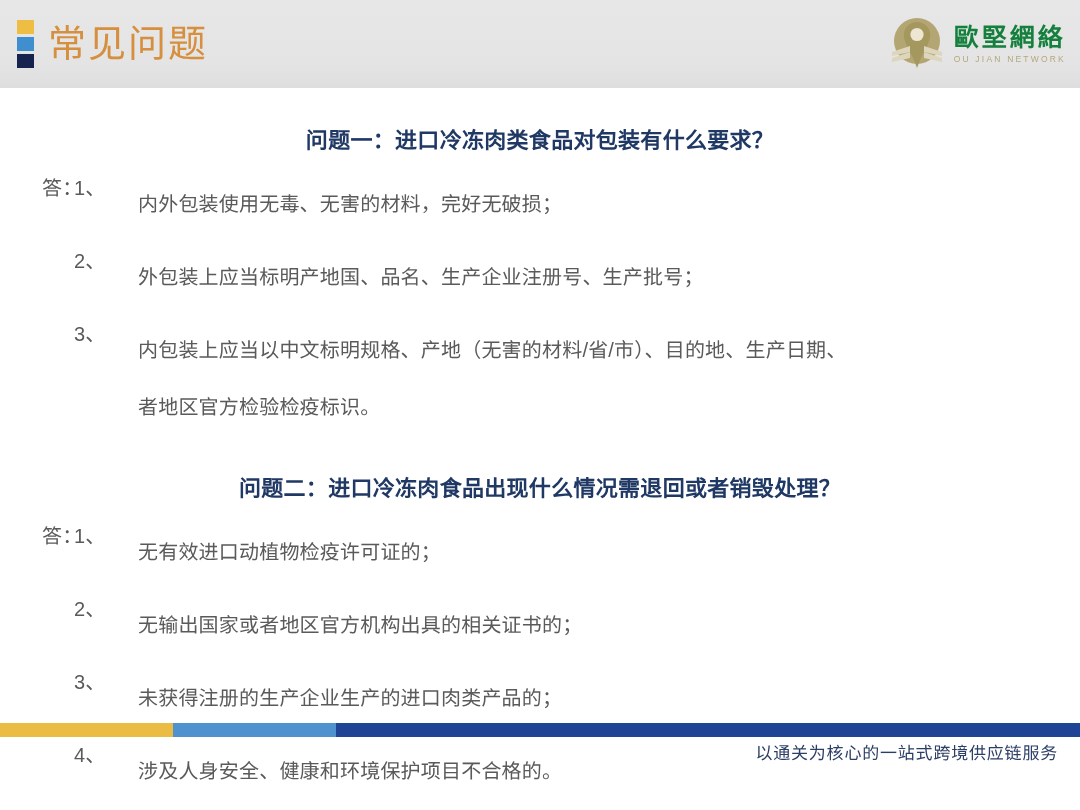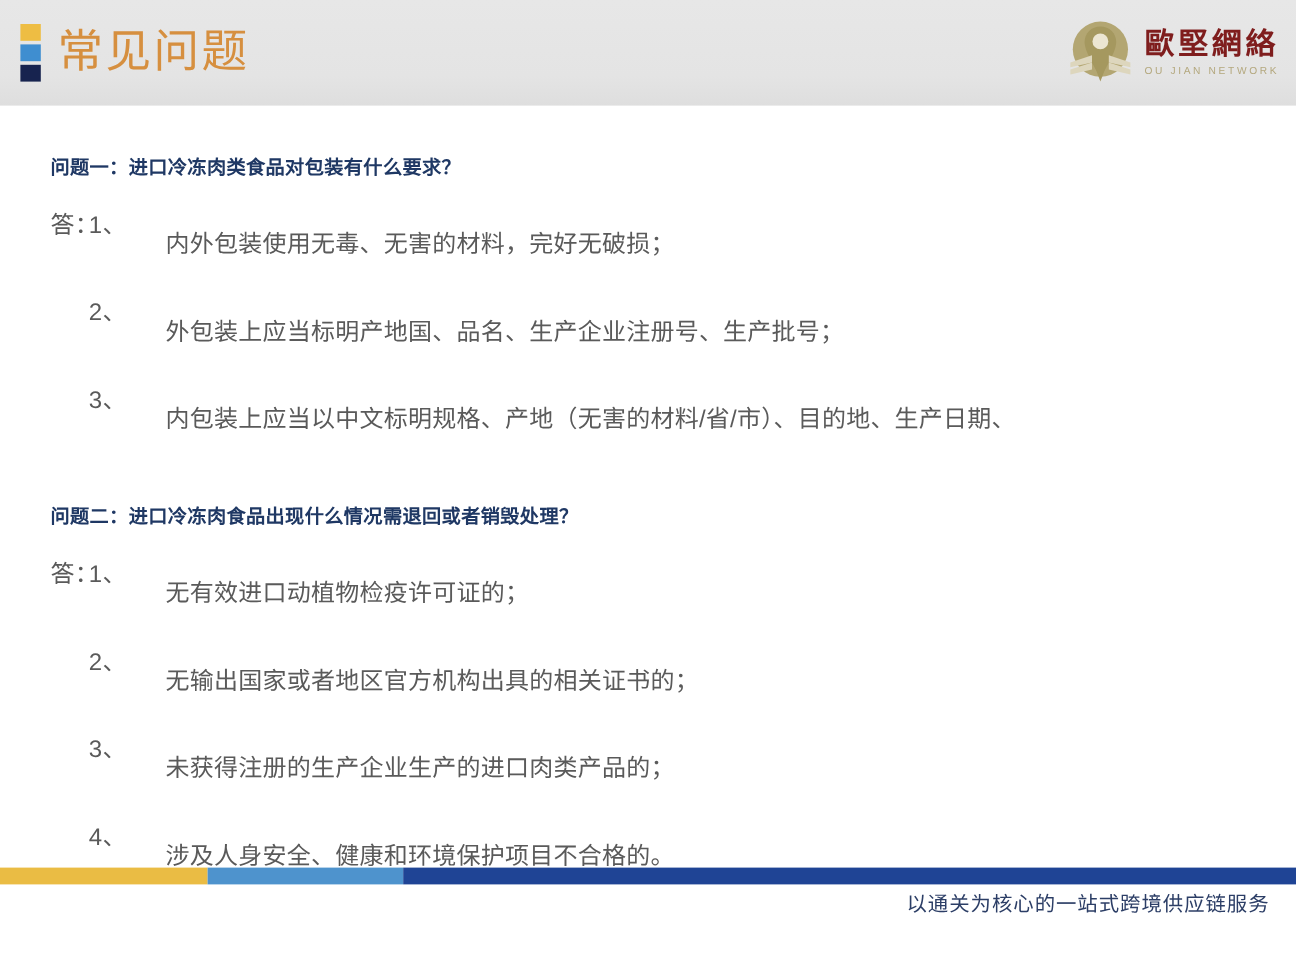--- a/index.html
+++ b/index.html
@@ -79,21 +79,21 @@
     flex-direction: column;
     align-items: center;
     justify-content: center;
     padding-bottom: 2px;
   }
   .logo-cn {
     font-family: "Liberation Serif", "DejaVu Serif", serif;
     font-size: 25px;
     line-height: 28px;
     letter-spacing: 3px;
-    color: #7f1d1d;
+    color: #15803d;
     font-weight: 700;
     white-space: nowrap;
   }
   .logo-en {
     font-size: 8.5px;
     line-height: 12px;
     letter-spacing: 2.2px;
     color: #b4a87e;
     white-space: nowrap;
     margin-top: 1px;
@@ -104,27 +104,28 @@
     position: absolute;
     left: 42px;
     top: 126px;
     width: 996px;
   }
 
   .qa-block { margin-bottom: 30px; }
   .qa-block:last-child { margin-bottom: 0; }
 
   .question {
-    font-size: 16px;
+    font-size: 22px;
     line-height: 30px;
     font-weight: 700;
     color: #1f3864;
     letter-spacing: 0.3px;
     margin-bottom: 12px;
     white-space: nowrap;
+    text-align: center;
   }
 
   .answers {
     color: #5a5a5a;
     font-size: 20px;
     line-height: 41px;
     letter-spacing: 0.2px;
   }
 
   .answer-row {
@@ -225,20 +226,21 @@
           <span class="answer-text">
             <p>外包装上应当标明产地国、品名、生产企业注册号、生产批号；</p>
           </span>
         </div>
 
         <div class="answer-row">
           <span class="answer-prefix"></span>
           <span class="answer-marker">3、</span>
           <span class="answer-text">
             <p>内包装上应当以中文标明规格、产地（无害的材料/省/市）、目的地、生产日期、</p>
+            <p>者地区官方检验检疫标识。</p>
           </span>
         </div>
 
       </div>
     </div>
 
     <div class="qa-block">
       <div class="question">问题二：进口冷冻肉食品出现什么情况需退回或者销毁处理？</div>
       <div class="answers">
 

